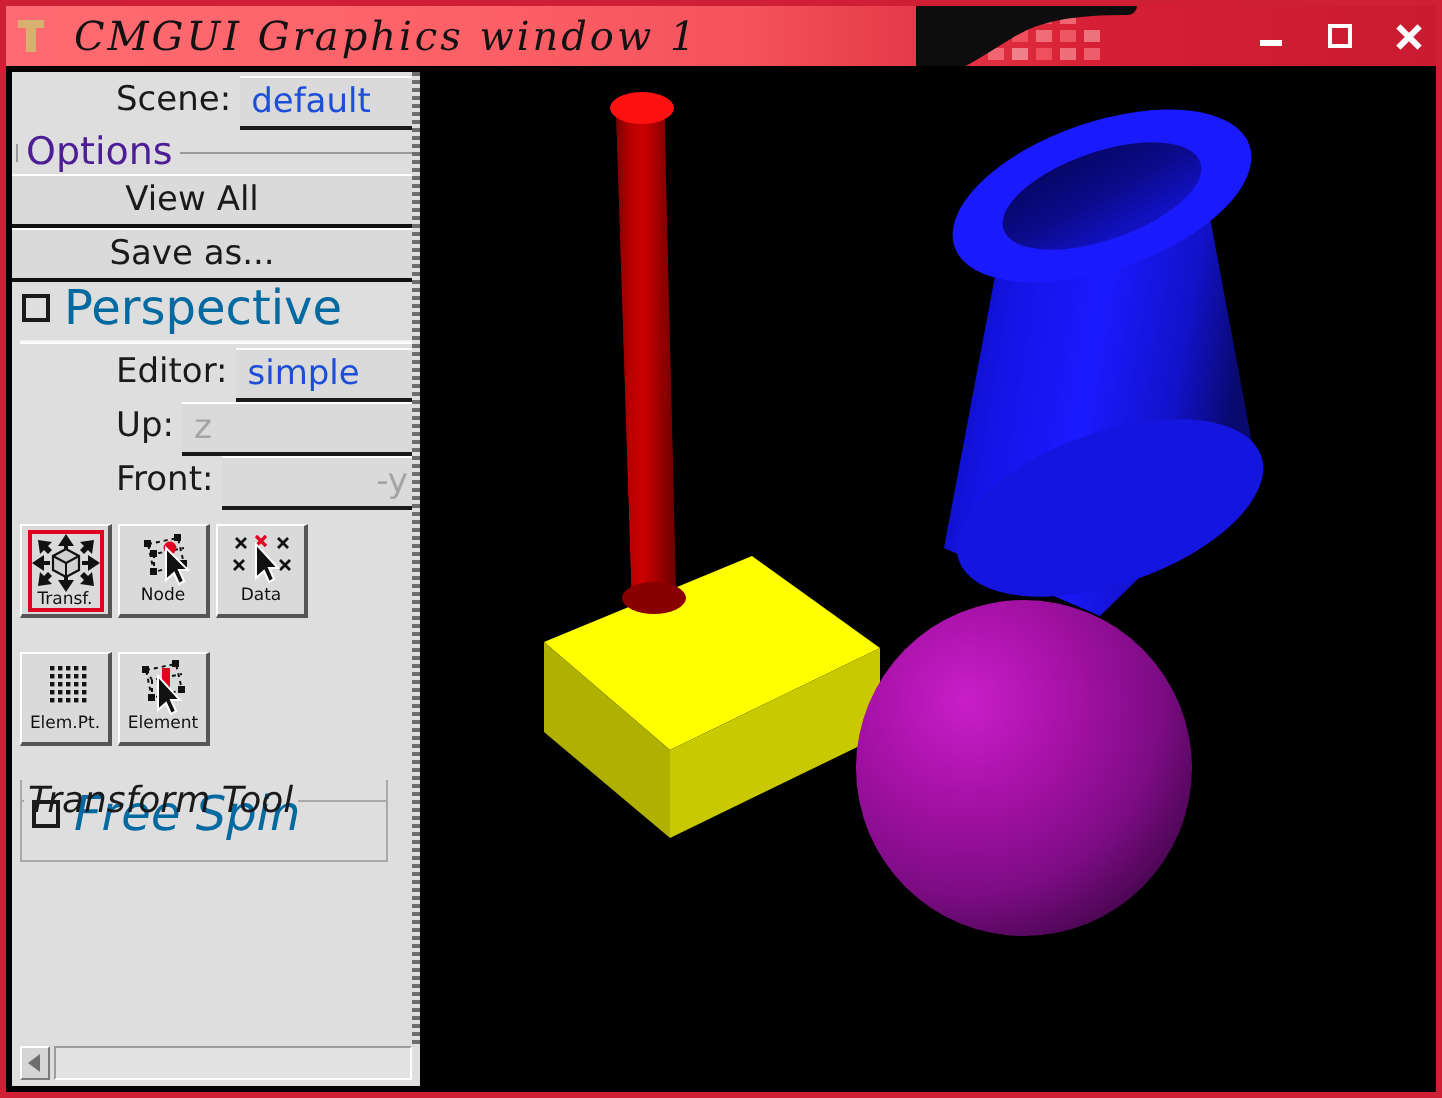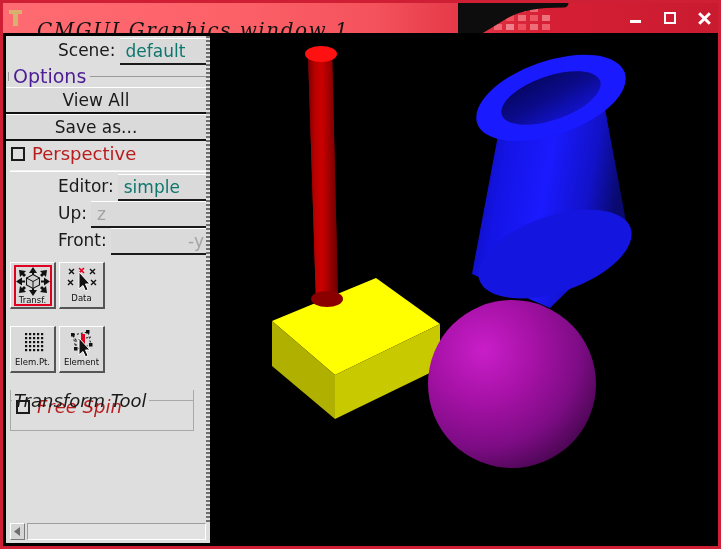--- a/index.html
+++ b/index.html
@@ -7,21 +7,21 @@
 
   .window{position:relative;width:721px;height:549px;box-sizing:border-box;
           border:3px solid #cf1f34;background:#000;}
 
   
   .titlebar{position:relative;height:30px;width:100%;box-sizing:border-box;overflow:hidden;
             background:linear-gradient(to right,#ff6b72 0%,#fd6168 32%,#f4525c 52%,#d61f34 76%,#c91b30 100%);}
   .tb-icon{position:absolute;left:6px;top:7px;width:13px;height:16px;}
   .tb-icon .bar{position:absolute;left:0;top:0;width:13px;height:4px;background:#d8b171;}
   .tb-icon .stem{position:absolute;left:4px;top:4px;width:5px;height:12px;background:#d8b171;}
-  .tb-title{position:absolute;left:34px;top:12px;height:25px;line-height:30px;
+  .tb-title{position:absolute;left:34px;top:0;height:25px;line-height:30px;
             font-family:"DejaVu Serif","Liberation Serif",serif;font-style:italic;
             font-size:20px;letter-spacing:1.5px;color:#121212;white-space:nowrap;}
   .tb-deco{position:absolute;right:100px;top:0;width:160px;height:30px;overflow:hidden;}
   .tb-deco svg{display:block;}
   .tb-btns{position:absolute;right:6px;top:0;height:30px;display:flex;align-items:center;gap:18px;}
   .tb-btn{width:16px;height:16px;position:relative;cursor:default;}
   .tb-btn .min{position:absolute;left:2px;bottom:3px;width:11px;height:3px;background:#fff;}
   .tb-btn .max{position:absolute;left:2px;top:2px;width:12px;height:12px;box-sizing:border-box;border:2px solid #fff;}
   .tb-btn .cl1,.tb-btn .cl2{position:absolute;left:1px;top:7px;width:15px;height:3px;background:#fff;}
   .tb-btn .cl1{transform:rotate(45deg);} .tb-btn .cl2{transform:rotate(-45deg);}
@@ -34,38 +34,38 @@
   .sb-scroll{position:relative;flex:1 1 auto;overflow:hidden;padding:0;}
 
   .canvas{flex:1 1 auto;background:#000;position:relative;overflow:hidden;}
 
   
   .row{display:flex;align-items:stretch;margin-left:46px;}
   .lbl{font-size:17px;color:#1a1a1a;padding:2px 4px 2px 6px;white-space:nowrap;line-height:20px;}
 
   .field{flex:1 1 auto;background:#dadada;border-top:1px solid #fff;border-bottom:2px solid #1a1a1a;
          font-size:17px;color:#1a1a1a;padding:2px 6px;line-height:20px;box-sizing:border-box;}
-  .field.val{color:#0f766e;}
+  .field.val{color:#1d4ed8;}
   .field.dim{color:#a4a4a4;}
   .field.right{text-align:right;}
 
   .btn{display:block;width:100%;box-sizing:border-box;background:#dadada;
        border:0;border-top:1px solid #ffffff;border-bottom:2px solid #111;
        font-family:inherit;font-size:17px;color:#1a1a1a;text-align:center;
        padding:2px 10px 2px 0;line-height:20px;cursor:default;}
   .btn.pad-r{padding-right:24px;}
 
   .groupline{display:flex;align-items:center;gap:4px;padding:1px 0 1px 2px;}
   .groupline .gl-txt{font-size:19px;color:#4c1d95;line-height:20px;white-space:nowrap;}
   .groupline .gl-rule{flex:1 1 auto;height:1px;background:#9a9a9a;}
   .groupline .gl-tick{width:1px;height:9px;background:#9a9a9a;}
 
   .chkrow{display:flex;align-items:center;gap:7px;padding:2px 0 2px 5px;}
   .chk{width:14px;height:14px;box-sizing:border-box;border:2px solid #1b1b1b;background:#dedede;flex:0 0 14px;}
-  .chktxt{font-size:18px;color:#b91c1c;line-height:22px;}
+  .chktxt{font-size:24px;color:#0369a1;line-height:22px;}
 
   .sep{height:1px;background:#f3f3f3;margin:3px 4px 0 4px;}
   .sep2{height:1px;background:#ffffff;margin:0 4px 2px 4px;}
 
   
   .palette{padding:4px 0 0 4px;}
   .prow{display:flex;gap:3px;margin-bottom:17px;}
   .tool{width:46px;height:47px;box-sizing:border-box;background:#dadada;
         border-top:1px solid #fff;border-left:1px solid #fff;
         border-right:2px solid #555;border-bottom:2px solid #555;
@@ -213,20 +213,44 @@
                     </g>
                     <g stroke="#111" stroke-width="1" fill="none">
                       <path d="M10.5,11 L17,14.5 L23.5,11 M17,14.5 L17,21.5"></path>
                     </g>
                   </svg>
                 </span>
                 <span class="tlabel">Transf.</span>
               </div>
             </div>
 
+            <div class="tool">
+              <div class="inner">
+                <span>
+                  <svg width="34" height="29" viewBox="0 0 34 29">
+                    <g stroke="#111" stroke-width="1" fill="none" stroke-dasharray="2 2">
+                      <polygon points="9,7 24,4 27,17 12,21"></polygon>
+                      <path d="M9,7 L12,12 L27,9 M12,12 L12,21"></path>
+                    </g>
+                    <g fill="#111">
+                      <rect x="7" y="5" width="3.5" height="3.5"></rect>
+                      <rect x="22" y="2" width="3.5" height="3.5"></rect>
+                      <rect x="25" y="15" width="3.5" height="3.5"></rect>
+                      <rect x="10" y="19" width="3.5" height="3.5"></rect>
+                      <rect x="10" y="10" width="3.5" height="3.5"></rect>
+                    </g>
+                    <circle cx="20" cy="9" r="3.2" fill="#e00020"></circle>
+                    <g>
+                      <polygon points="18,9 18,25 22,21.5 24.5,27 27,25.5 24.5,20 29,20" fill="#111" stroke="#fff" stroke-width="1"></polygon>
+                    </g>
+                  </svg>
+                </span>
+                <span class="tlabel">Node</span>
+              </div>
+            </div>
 
             <div class="tool">
               <div class="inner">
                 <span>
                   <svg width="34" height="29" viewBox="0 0 34 29">
                     <g stroke="#111" stroke-width="1.4">
                       <path d="M4,4 L9,9 M9,4 L4,9"></path>
                       <path d="M25,4 L30,9 M30,4 L25,9"></path>
                       <path d="M3,15 L8,20 M8,15 L3,20"></path>
                       <path d="M26,15 L31,20 M31,15 L26,20"></path>

